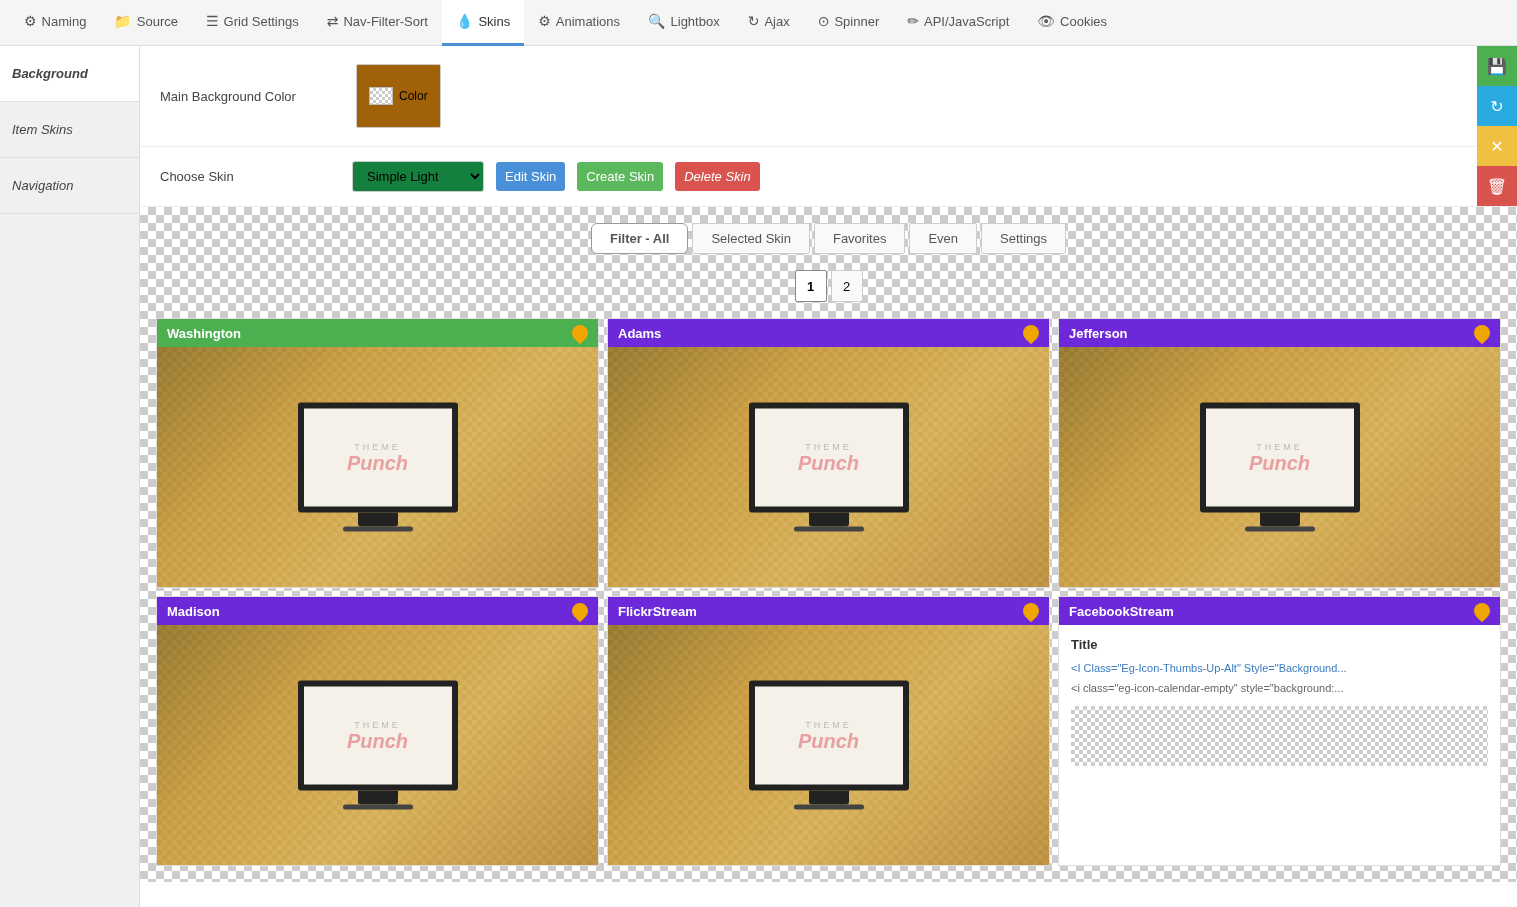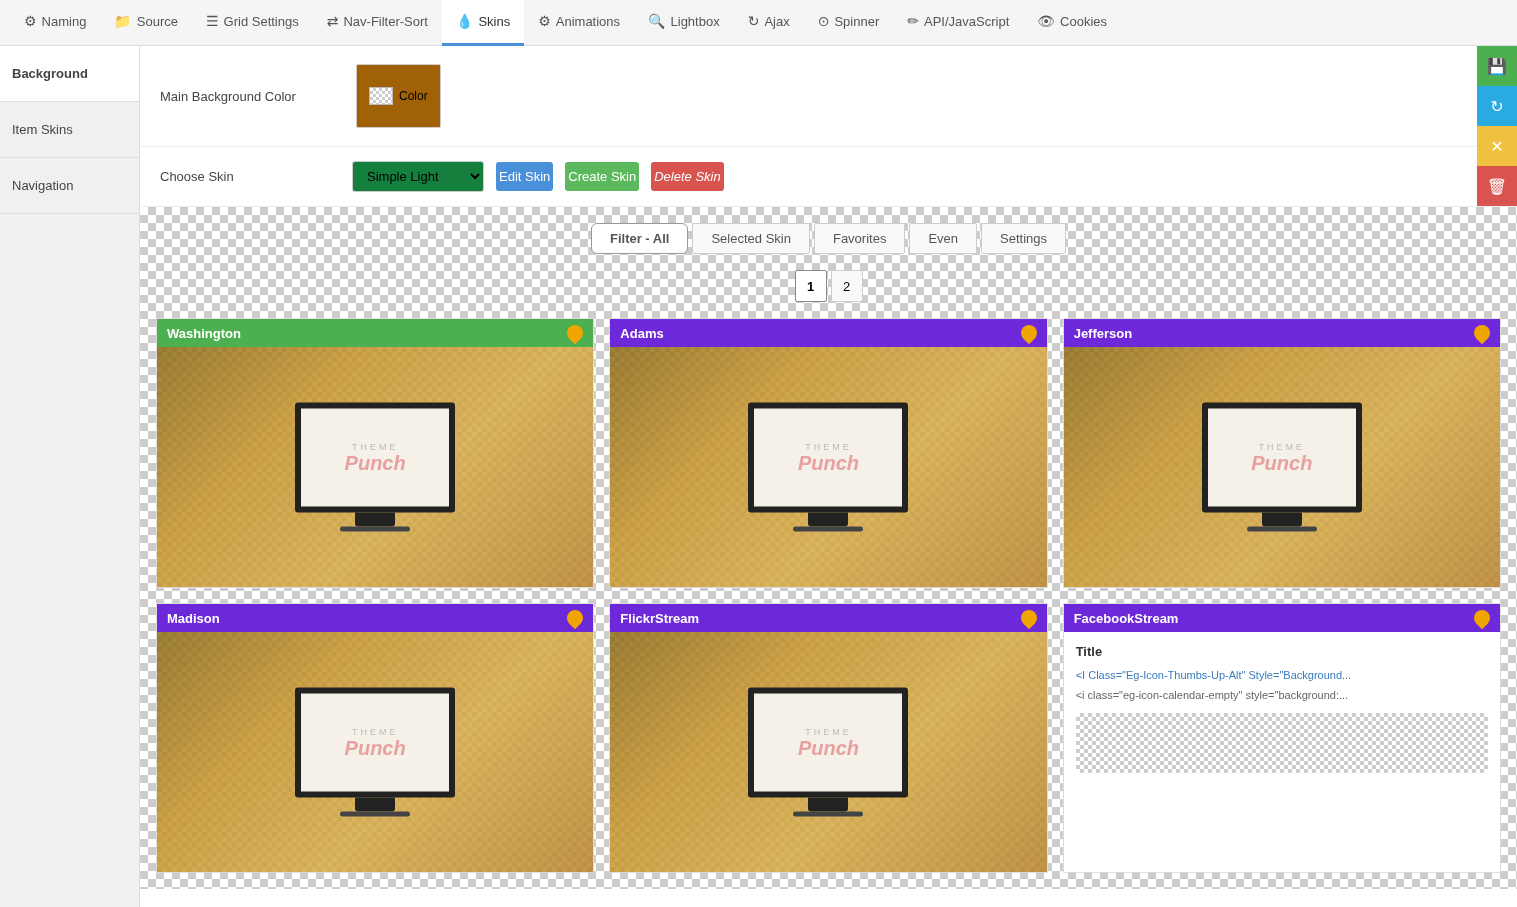--- a/index.html
+++ b/index.html
@@ -38,20 +38,21 @@
       display: flex;
       height: calc(907px - 46px);
     }
 
     
     .sidebar {
       width: 140px;
       background: #f0f0f0;
       border-right: 1px solid #ddd;
       flex-shrink: 0;
+      font-style: italic;
     }
     .sidebar-item {
       padding: 20px 12px;
       cursor: pointer;
       border-bottom: 1px solid #ddd;
       font-size: 13px;
       color: #444;
       background: #f0f0f0;
     }
     .sidebar-item.active { background: #fff; font-weight: bold; }
@@ -116,21 +117,21 @@
     .skin-select {
       padding: 6px 28px 6px 10px;
       border: 1px solid #ccc;
       border-radius: 3px;
       background: #15803d;
       font-size: 13px;
       cursor: pointer;
       appearance: auto;
     }
     .btn {
-      padding: 7px 3px;
+      padding: 7px 9px;
       border: none;
       border-radius: 3px;
       cursor: pointer;
       font-size: 13px;
       color: #fff;
       font-weight: 500;
     }
     .btn-blue { background: #4a90d9; }
     .btn-green { background: #5cb85c; }
     .btn-red { background: #d9534f; font-style: italic; }
@@ -183,21 +184,21 @@
       padding: 0;
       flex: 1;
     }
     .skin-grid-inner {
       background: transparent;
       padding: 0 16px 16px 16px;
     }
     .skin-grid {
       display: grid;
       grid-template-columns: repeat(3, 1fr);
-      gap: 15px;
+      gap: 8px;
     }
     .skin-card {
       background: #fff;
       border: 1px solid #ddd;
       overflow: hidden;
       cursor: pointer;
       position: relative;
     }
     .skin-card-header {
       display: flex;

